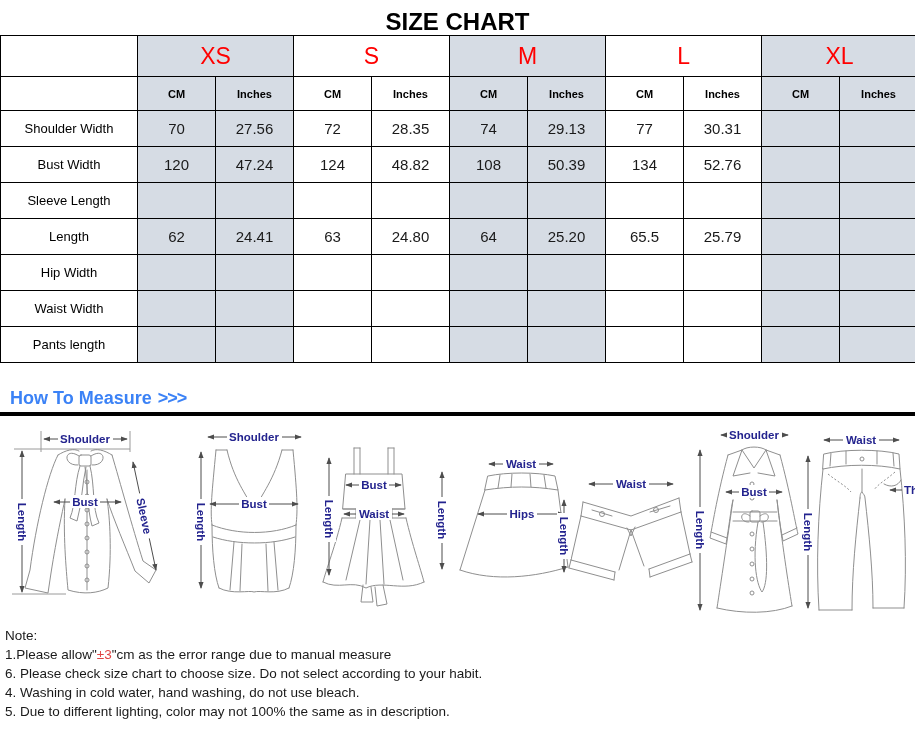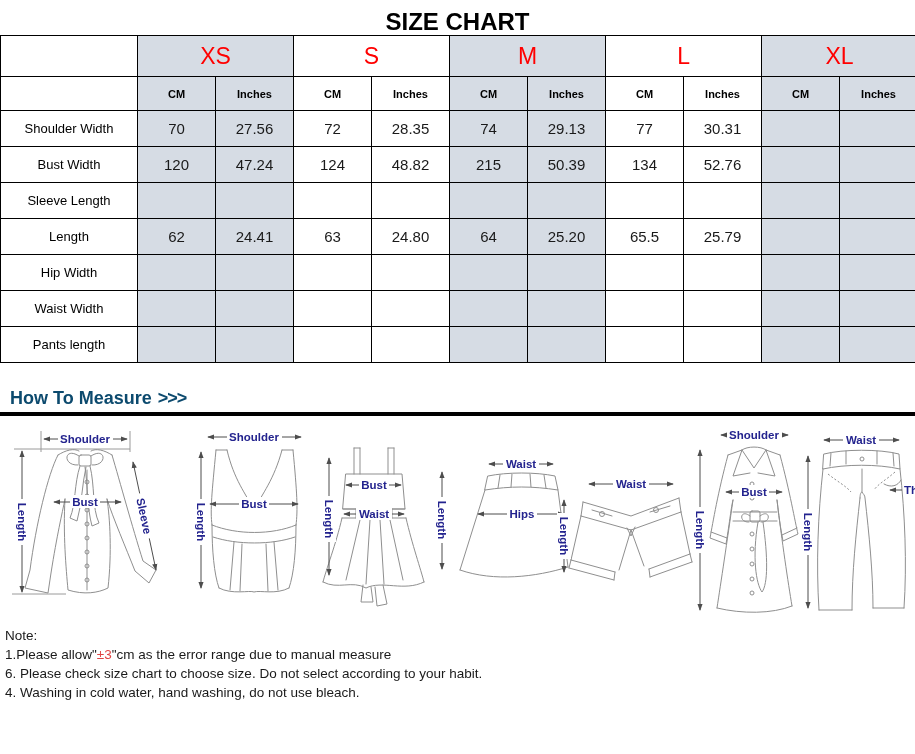--- a/index.html
+++ b/index.html
@@ -12,21 +12,21 @@
   .c-label{width:137px;}
   .c-v{width:78px;}
   tr.size-row th{height:40px;font-size:23px;font-weight:normal;color:#ff0000;}
   tr.size-row td{height:40px;}
   tr.unit-row td{height:33px;font-size:11px;font-weight:bold;}
   tr.data-row td{height:35px;font-size:15px;color:#1a1a1a;}
   tr.data-row td.label-cell{font-size:13px;color:#000;}
   .g{background:#D6DCE4;}
 
   .how-head{margin-top:25px;padding:0 0 3px 10px;border-bottom:4px solid #000;
-            font-size:18px;font-weight:bold;color:#0c4a6e;}
+            font-size:18px;font-weight:bold;color:#3b82f6;}
   .how-head .arrows{margin-left:6px;letter-spacing:-1px;}
 
   svg.measure{display:block;margin-top:3px;}
   .go{fill:none;stroke:#8f8f8f;stroke-width:1;stroke-linecap:round;stroke-linejoin:round;}
   .gr{stroke:#9a9a9a;stroke-width:1;}
   .dot{fill:none;stroke:#8f8f8f;stroke-width:1;stroke-dasharray:2,2;}
   .ar{stroke:#4d4d4d;stroke-width:1;}
   .ml{fill:#23238E;font-family:"Liberation Sans",sans-serif;font-size:11.5px;font-weight:bold;}
   .wb{fill:#ffffff;}
   .btn{fill:none;stroke:#8f8f8f;stroke-width:1;}
@@ -88,21 +88,21 @@
       <td>30.31</td>
       <td class="g"></td>
       <td class="g"></td>
     </tr>
     <tr class="data-row">
       <td class="label-cell">Bust Width</td>
       <td class="g">120</td>
       <td class="g">47.24</td>
       <td>124</td>
       <td>48.82</td>
-      <td class="g">215</td>
+      <td class="g">108</td>
       <td class="g">50.39</td>
       <td>134</td>
       <td>52.76</td>
       <td class="g"></td>
       <td class="g"></td>
     </tr>
     <tr class="data-row">
       <td class="label-cell">Sleeve Length</td>
       <td class="g"></td>
       <td class="g"></td>
@@ -351,13 +351,14 @@
       <text class="ml" x="10" y="114" text-anchor="middle">Length</text>
     </g>
   </g>
 </svg>
 
 <div class="notes">
   <div>Note:</div>
   <div><span>1.Please allow"</span><span class="red">±3</span><span>"cm as the error range due to manual measure</span></div>
   <div>6. Please check size chart to choose size. Do not select according to your habit.</div>
   <div>4. Washing in cold water, hand washing, do not use bleach.</div>
+  <div>5. Due to different lighting, color may not 100% the same as in description.</div>
 </div>
 
 </body></html>

